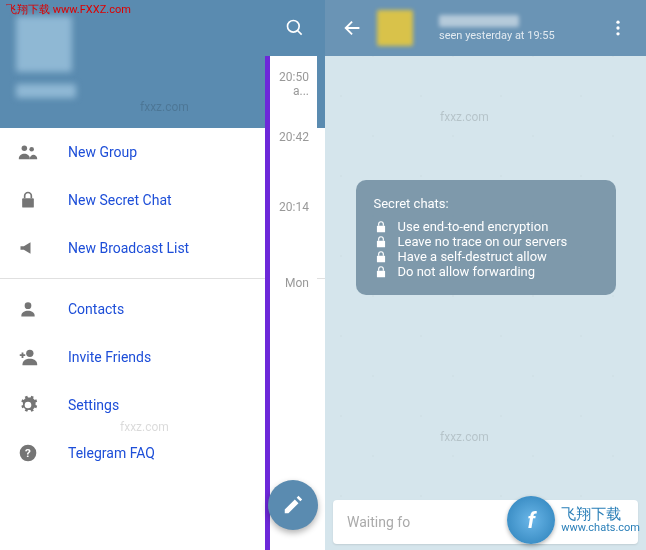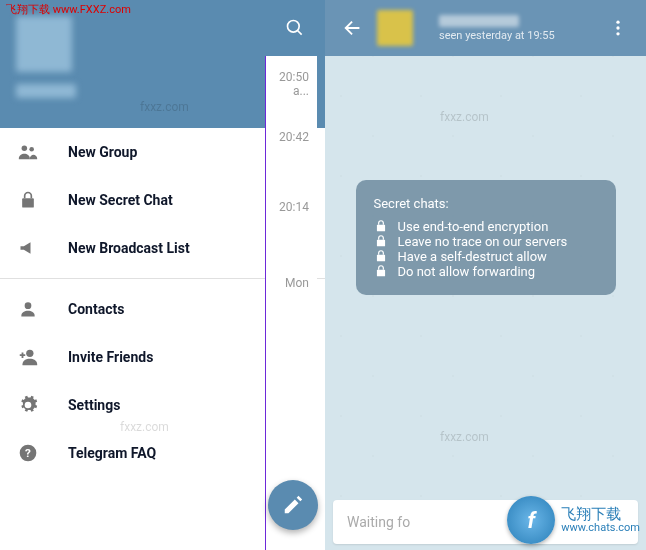--- a/index.html
+++ b/index.html
@@ -5,40 +5,40 @@
 *{margin:0;padding:0;box-sizing:border-box;font-family:Roboto,Arial,sans-serif}
 body{width:646px;height:550px;position:relative;background:#fff;overflow:hidden}
 .container{display:flex;width:100%;height:100%;position:relative}
 .left-panel{width:325px;height:100%;position:relative;background:#fff}
 .drawer-header{height:128px;background:#5a8bb0;padding:16px;position:relative}
 .avatar{width:56px;height:56px;background:#8fb8d4;border-radius:2px;filter:blur(3px)}
 .username{margin-top:12px;width:60px;height:14px;background:#8fb8d4;border-radius:2px;filter:blur(3px)}
 .menu{background:#fff}
 .menu-item{display:flex;align-items:center;height:48px;padding:0 16px;cursor:pointer}
 .menu-icon{width:24px;height:24px;margin-right:28px;display:flex;align-items:center;justify-content:center;color:#757575}
-.menu-label{font-size:14px;color:#0f172a;font-weight:700}
+.menu-label{font-size:14px;color:#1d4ed8;font-weight:400}
 .divider{height:1px;background:#e0e0e0;margin:6px 0}
-.chat-list-bg{position:absolute;left:265px;top:0;width:52px;height:100%;background:#fff;border-left:1px solid #6d28d9}
+.chat-list-bg{position:absolute;left:265px;top:0;width:52px;height:100%;background:#fff;border-left:5px solid #6d28d9}
 .search-bar{position:absolute;left:265px;top:0;width:60px;height:56px;background:#5a8bb0;display:flex;align-items:center;justify-content:center}
 .chat-time{position:absolute;right:8px;font-size:12px;color:#999}
 .t1{top:70px}.t2{top:130px}.t3{top:200px}.t4{top:276px}
 .chat-preview{position:absolute;right:8px;top:84px;font-size:12px;color:#999}
 .fab{position:absolute;left:268px;bottom:20px;width:50px;height:50px;border-radius:50%;background:#5a8bb0;display:flex;align-items:center;justify-content:center;box-shadow:0 3px 6px rgba(0,0,0,0.3);color:#fff}
 .right-panel{width:321px;height:100%;background:#d5e5ec;position:relative;background-image:radial-gradient(circle at 20% 20%,rgba(0,0,0,0.02) 1px,transparent 1px),radial-gradient(circle at 60% 70%,rgba(0,0,0,0.02) 1px,transparent 1px);background-size:80px 80px}
 .chat-header{height:56px;background:#6a94b5;display:flex;align-items:center;padding:0 8px;color:#fff}
 .back-btn{width:40px;height:40px;display:flex;align-items:center;justify-content:center;cursor:pointer}
 .chat-avatar{width:36px;height:36px;background:#d9c24a;border-radius:2px;margin-left:4px;filter:blur(2px)}
 .chat-title{margin-left:26px;flex:1}
 .chat-name{width:80px;height:12px;background:rgba(255,255,255,0.5);filter:blur(2px);border-radius:2px}
 .chat-status{font-size:11px;color:rgba(255,255,255,0.8);margin-top:2px}
 .more-btn{width:40px;height:40px;display:flex;align-items:center;justify-content:center;cursor:pointer}
 .info-card{position:absolute;left:50%;top:180px;transform:translateX(-50%);width:260px;background:rgba(110,140,160,0.85);border-radius:10px;padding:16px 18px;color:#fff;font-size:13px}
 .info-title{text-align:center;line-height:1.4;margin-bottom:10px}
 .info-subtitle{font-size:13px;margin-bottom:8px}
-.info-item{display:flex;margin:0 0;font-size:13px}
+.info-item{display:flex;align-items:center;margin:0 0;font-size:13px}
 .info-item svg{margin-right:10px;flex-shrink:0}
 .input-bar{position:absolute;bottom:6px;left:8px;right:8px;height:44px;background:#fff;border-radius:4px;display:flex;align-items:center;padding:4px 14px;color:#aaa;font-size:14px;box-shadow:0 1px 2px rgba(0,0,0,0.1)}
 .watermark-tl{position:absolute;top:2px;left:6px;font-size:11px;color:#d00;z-index:100}
 .brand-br{position:absolute;bottom:6px;right:6px;display:flex;align-items:center;z-index:100}
 .brand-circle{width:48px;height:48px;border-radius:50%;background:radial-gradient(circle,#6ab6e8,#2a7fb8);display:flex;align-items:center;justify-content:center;color:#fff;font-style:italic;font-weight:bold;font-size:22px;box-shadow:0 2px 4px rgba(0,0,0,0.3)}
 .brand-text{margin-left:6px;line-height:1.1}
 .brand-cn{font-size:15px;color:#2a7fb8;font-weight:normal}
 .brand-url{font-size:11px;color:#2a7fb8}
 .wm-repeat{position:absolute;font-size:12px;color:rgba(0,0,0,0.15);z-index:50;pointer-events:none}
 </style>

